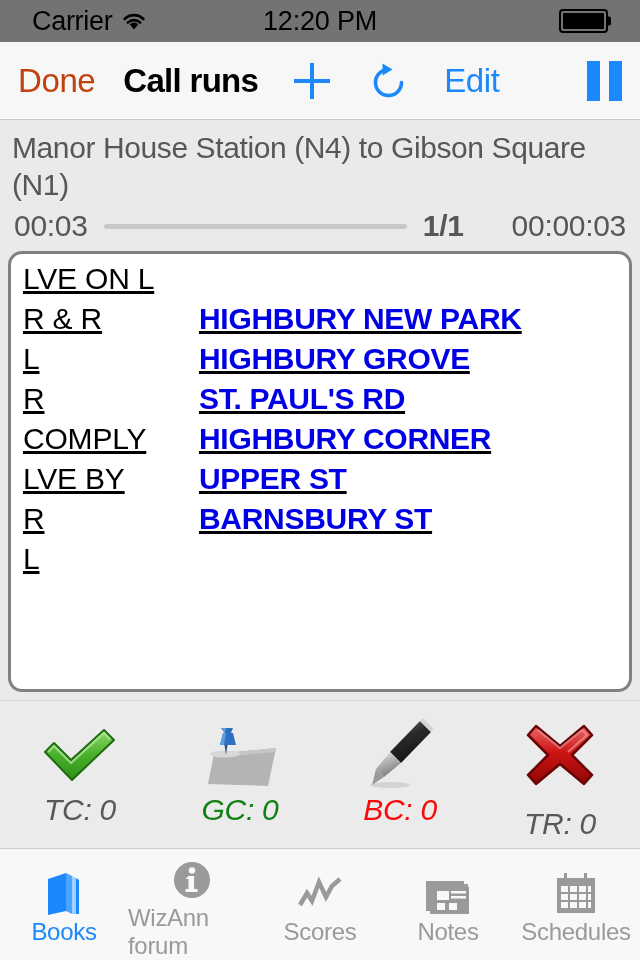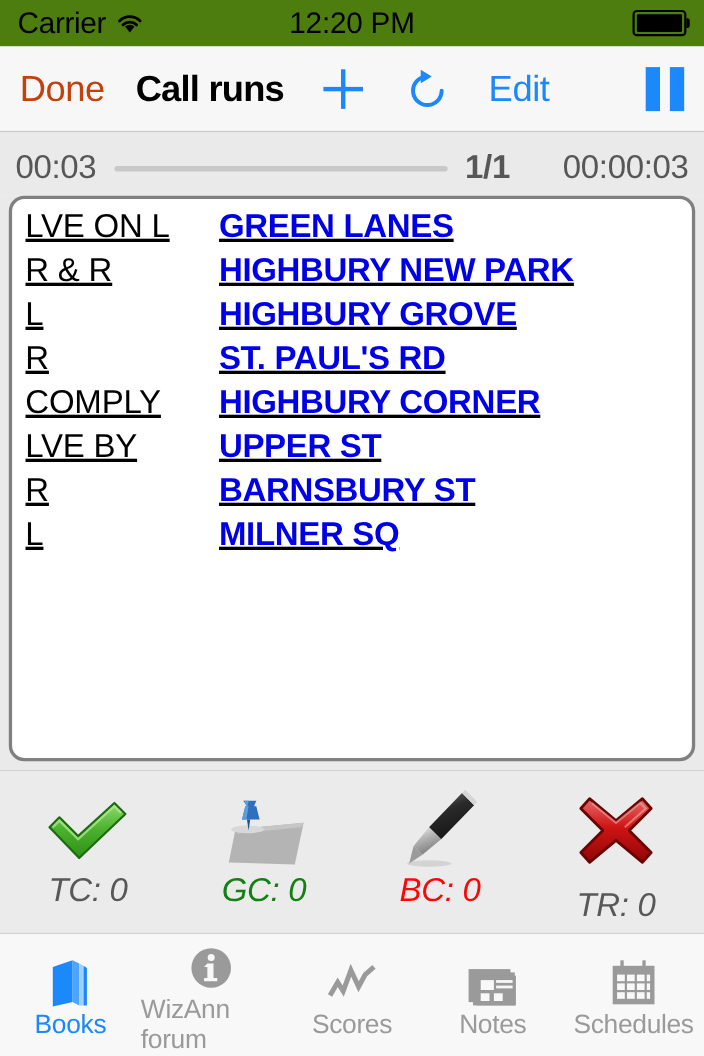--- a/index.html
+++ b/index.html
@@ -13,23 +13,23 @@
   #app {
     position:relative;
     width:640px; height:960px;
     background:#f7f7f7;
     display:flex; flex-direction:column;
   }
 
   
   .status-bar {
     height:42px; flex:0 0 42px;
-    background:#4d7c0f;
+    background:#737373;
     display:flex; align-items:center;
-    padding:0 16px;
+    padding:0 32px;
     position:relative;
   }
   .status-left { display:flex; align-items:center; gap:9px; }
   .status-carrier { font-size:27px; color:#000; letter-spacing:-0.3px; }
   .wifi-icon { width:26px; height:20px; display:block; }
   .status-time {
     position:absolute; left:0; right:0; top:0; bottom:0;
     display:flex; align-items:center; justify-content:center;
     font-size:27px; color:#000; font-weight:400; letter-spacing:-0.2px;
   }
@@ -216,37 +216,37 @@
       </svg>
     </span>
     <span class="nav-edit">Edit</span>
     <span class="nav-pause">
       <span></span>
         <span></span>
     </span>
   </div>
 
   <div class="route-header">
+    <div class="route-title">Manor House Station (N4) to Gibson Square (N1)</div>
     <div class="route-meta">
       <span class="meta-elapsed">00:03</span>
       <span class="progress-wrap">
         <span class="progress-track">
           <span class="progress-fill" id="progress-fill" style="width: 100%;"></span>
         </span>
       </span>
       <span class="meta-page">1/1</span>
       <span class="meta-total">00:00:03</span>
     </div>
   </div>
 
   <div class="list-shell">
     <div class="list-box" id="call-list">
         <div class="call-row">
           <span class="call-instr">LVE ON L</span>
-          <span class="call-street" style="color: rgb(0, 0, 230);">GREEN LANES</span>
         </div>
         <div class="call-row">
           <span class="call-instr">R &amp; R</span>
           <span class="call-street" style="color: rgb(0, 0, 230);">HIGHBURY NEW PARK</span>
         </div>
         <div class="call-row">
           <span class="call-instr">L</span>
           <span class="call-street" style="color: rgb(0, 0, 230);">HIGHBURY GROVE</span>
         </div>
         <div class="call-row">
@@ -260,21 +260,20 @@
         <div class="call-row">
           <span class="call-instr">LVE BY</span>
           <span class="call-street" style="color: rgb(0, 0, 230);">UPPER ST</span>
         </div>
         <div class="call-row">
           <span class="call-instr">R</span>
           <span class="call-street" style="color: rgb(0, 0, 230);">BARNSBURY ST</span>
         </div>
         <div class="call-row">
           <span class="call-instr">L</span>
-          <span class="call-street" style="color: rgb(0, 0, 230);">MILNER SQ</span>
         </div>
       </div>
   </div>
 
   <div class="counter-bar" id="counter-bar">
       <div class="counter-item">
         <div class="counter-icon">
           <svg width="80" height="62" viewBox="0 0 80 62">
             <defs>
               <linearGradient id="gchk" x1="0" y1="0" x2="0" y2="1">

